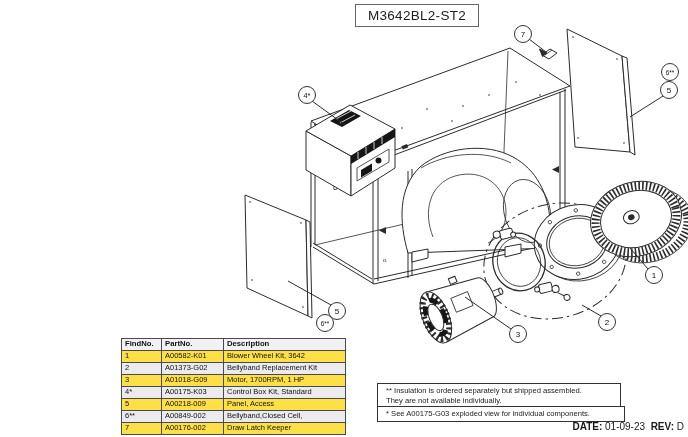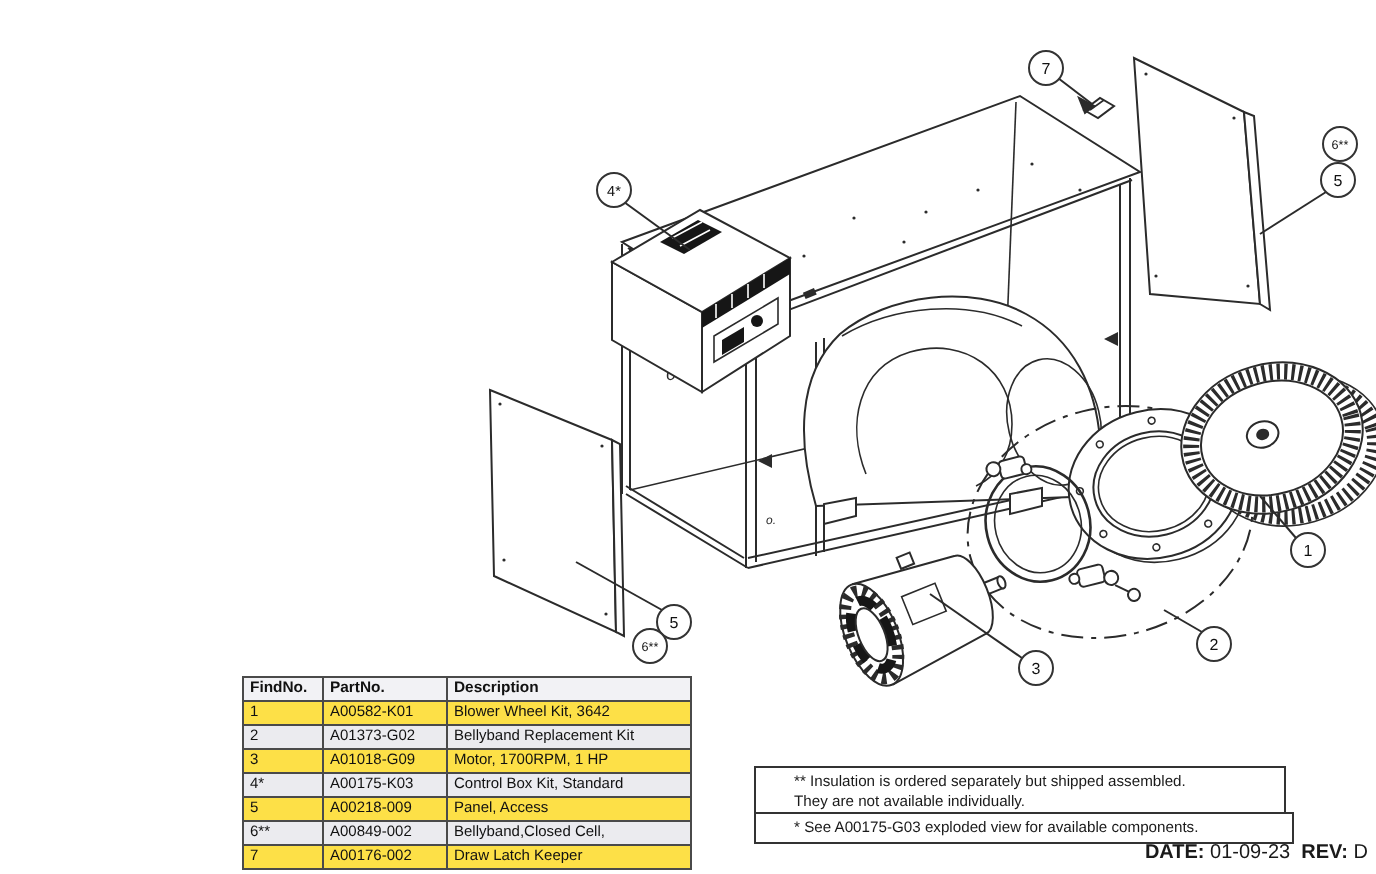--- a/index.html
+++ b/index.html
@@ -18,41 +18,44 @@
   table.parts-table th, table.parts-table td {
     border:1px solid #4a4a4a; padding:1px 3px 2px 3px; height:8px;
     overflow:hidden; white-space:nowrap; text-align:left; }
   table.parts-table th { font-weight:bold; font-size:7.7px; background:#f2f2f5; }
   table.parts-table tbody tr:nth-child(even) td { background:#ebebef; }
   table.parts-table col.c1 { width:40px; }
   table.parts-table col.c2 { width:62px; }
   table.parts-table col.c3 { width:122px; }
 
   .note { position:absolute; left:377px; border:1px solid #333; background:#fff;
-    font-size:7.6px; line-height:1.3; padding:2px 19px; color:#1a1a1a; }
+    font-size:7.6px; line-height:1.3; padding:2px 8px; color:#1a1a1a; }
   .note1 { top:383px; width:226px; white-space:pre-line; }
   .note2 { top:406px; width:230px; }
 
   .footer { position:absolute; right:4px; top:421px; font-size:10px; color:#1a1a1a; }
   .footer .b { font-weight:bold; }
 
   .co { fill:#fff; stroke:#333; stroke-width:1; }
   .ct { font-size:8px; text-anchor:middle; fill:#111; }
   .ct.sm { font-size:6.3px; }
   .ct.md { font-size:7.3px; }
   .ln { stroke:#2b2b2b; stroke-width:1; fill:none; }
   .thin { stroke:#2b2b2b; stroke-width:.8; fill:none; }
   .wfill { fill:#fff; stroke:#2b2b2b; stroke-width:1; }
   .blk { fill:#161616; stroke:none; }
 </style>
 </head>
 <body>
 
 <div class="page">
 
+  <div class="title-box">
+    <span>M3642BL2-ST2</span>
+  </div>
 
   <svg class="diagram" width="688" height="437" viewBox="0 0 688 437">
 
     <g>
       <path class="ln" d="M311,121 L510,48 L570,86 L371,159 Z"></path>
       <path class="ln" d="M373,163 L566,90"></path>
       <path class="ln" d="M314,124 L372,161"></path>
 
       <path class="ln" d="M373,162 L373,284 M378,160 L378,281"></path>
       <path class="ln" d="M565,89 L565,242 M560,92 L560,244"></path>
@@ -288,21 +291,21 @@
       <tr>
         <td>7</td>
         <td>A00176-002</td>
         <td>Draw Latch Keeper</td>
       </tr>
     </tbody>
   </table>
 
   <div class="note note1">** Insulation is ordered separately but shipped assembled.
 They are not available individually.</div>
-  <div class="note note2">* See A00175-G03 exploded view for available components.</div>
+  <div class="note note2">* See A00175-G03 exploded view for individual components.</div>
 
   <div class="footer">
     <span class="b">DATE:</span>
     <span>01-09-23</span>&nbsp;
     <span class="b">REV:</span>
     <span>D</span>
   </div>
 
 </div>
 

